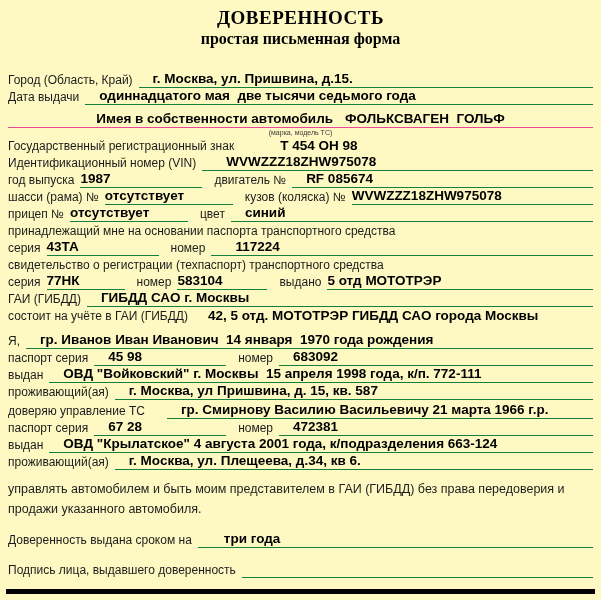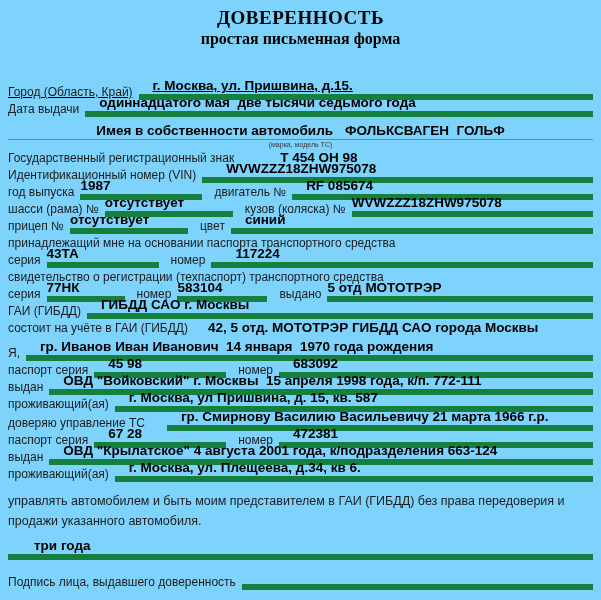--- a/index.html
+++ b/index.html
@@ -1,21 +1,21 @@
 <!DOCTYPE html>
 <html lang="ru"><head>
 <meta charset="utf-8">
 <style>
   html, body { margin: 0; padding: 0; background: #ffffff; }
   .page {
     position: relative;
     width: 601px;
     height: 600px;
     box-sizing: border-box;
-    background: #7dd3fc;
+    background: #fef9c3;
     font-family: "Liberation Sans", sans-serif;
     color: #000;
     overflow: hidden;
   }
   .title {
     font-family: "Liberation Serif", serif;
     font-weight: bold;
     font-size: 19px;
     text-align: center;
     margin-top: 7px;
@@ -39,21 +39,21 @@
     color: #1c1c1c;
     white-space: nowrap;
     line-height: 15px;
     padding-right: 6px;
   }
   .label.mid { padding-left: 12px; }
   .value {
     font-weight: bold;
     font-size: 13.5px;
     line-height: 16px;
-    border-bottom: 6px solid #15803d;
+    border-bottom: 1px solid #15803d;
     white-space: pre;
     box-sizing: border-box;
     padding-left: 14px;
   }
   .value.fill { flex: 1; }
   .value.center { padding-left: 0; }
   .value.noline { border-bottom: none; }
   .w122 { width: 122px; } .w128 { width: 128px; } .w118 { width: 118px; }
   .w112 { width: 112px; } .w78 { width: 78px; }  .w90 { width: 90px; }
   .w132 { width: 132px; }
@@ -82,21 +82,21 @@
     margin: 9px 8px 0;
     font-size: 12.5px;
     color: #1c1c1c;
     line-height: 20px;
   }
   .thick-rule {
     height: 5px;
     background: #000;
     margin: 11px 6px 0;
   }
-  .mt-first { margin-top: 35px; text-decoration: underline; }
+  .mt-first { margin-top: 23px; }
   .mt-sec   { margin-top: 8px; }
   .mt-agent { margin-top: 2px; gap: 16px; }
   .mt-term  { margin-top: 12px; }
   .mt-sign  { margin-top: 13px; }
 </style>
 </head>
 <body>
 
 <div class="page">
 
@@ -224,20 +224,21 @@
   </div>
 
   <div class="row">
     <span class="label">проживающий(ая)</span>
     <span class="value fill">г. Москва, ул. Плещеева, д.34, кв 6.</span>
   </div>
 
   <div class="para">управлять автомобилем и быть моим представителем в ГАИ (ГИБДД) без права передоверия и продажи указанного автомобиля.</div>
 
   <div class="row mt-term">
+    <span class="label">Доверенность выдана сроком на</span>
     <span class="value fill pl26">три года</span>
   </div>
 
   <div class="row mt-sign">
     <span class="label">Подпись лица, выдавшего доверенность</span>
     <span class="value fill"></span>
   </div>
 
   <div class="thick-rule"></div>
 

